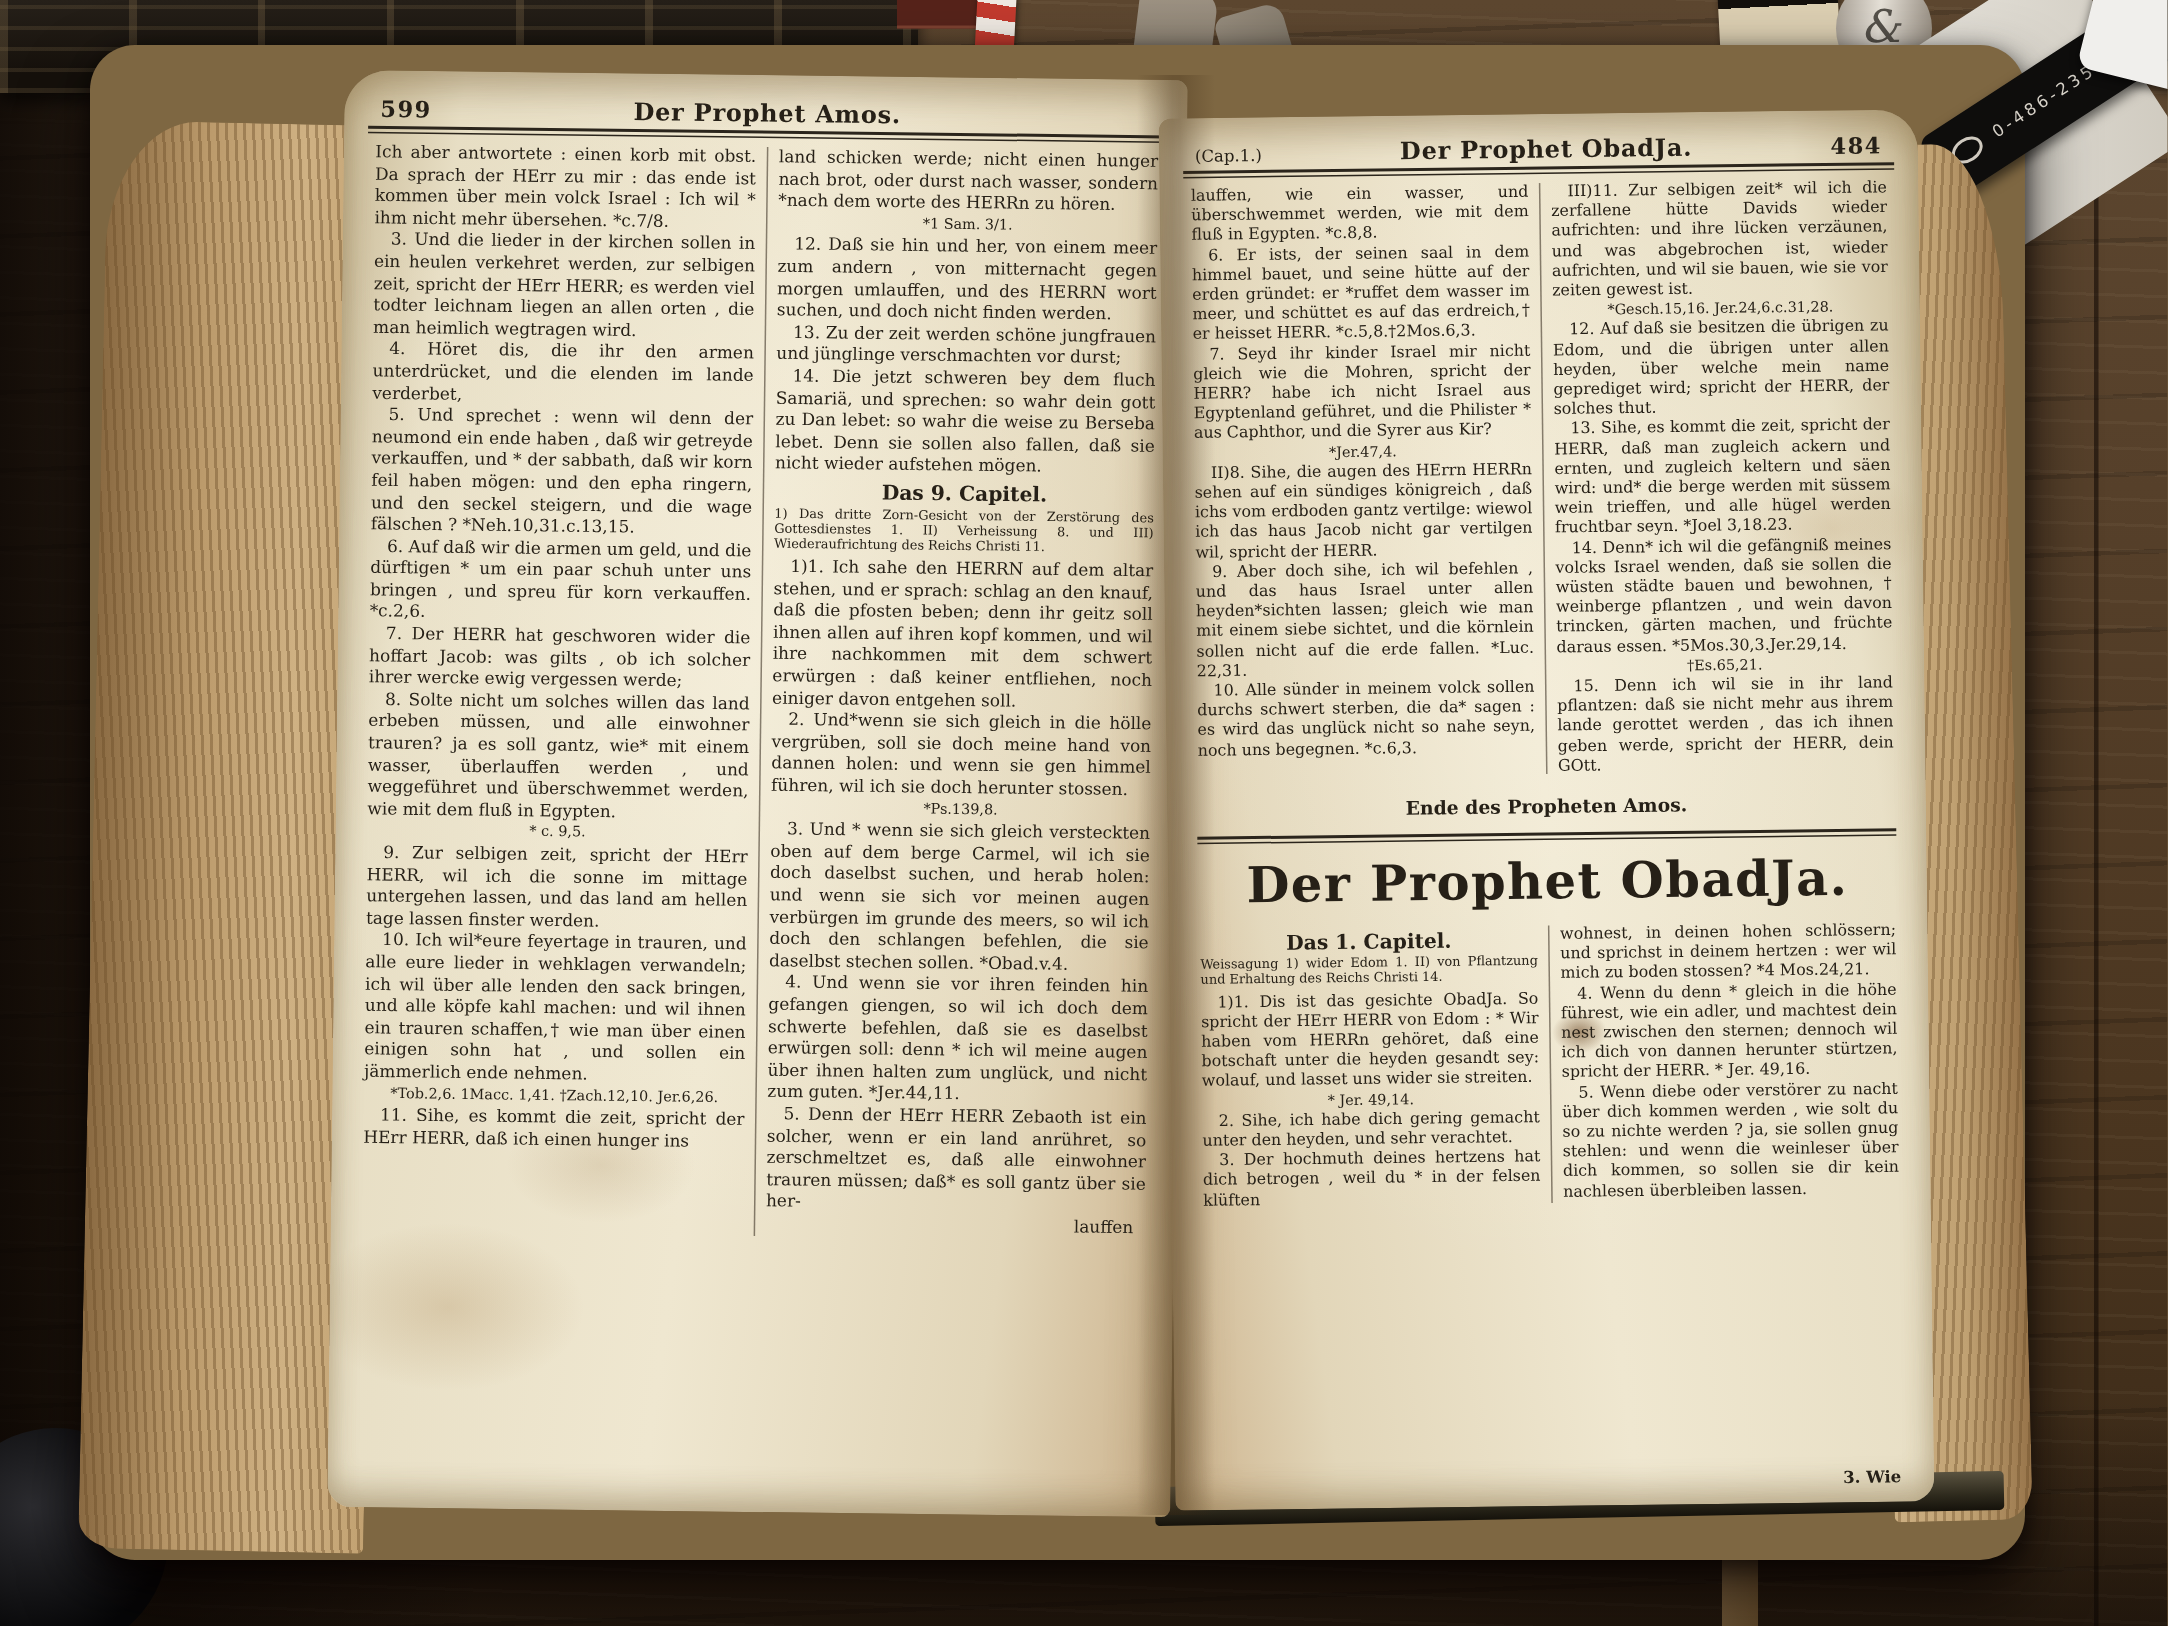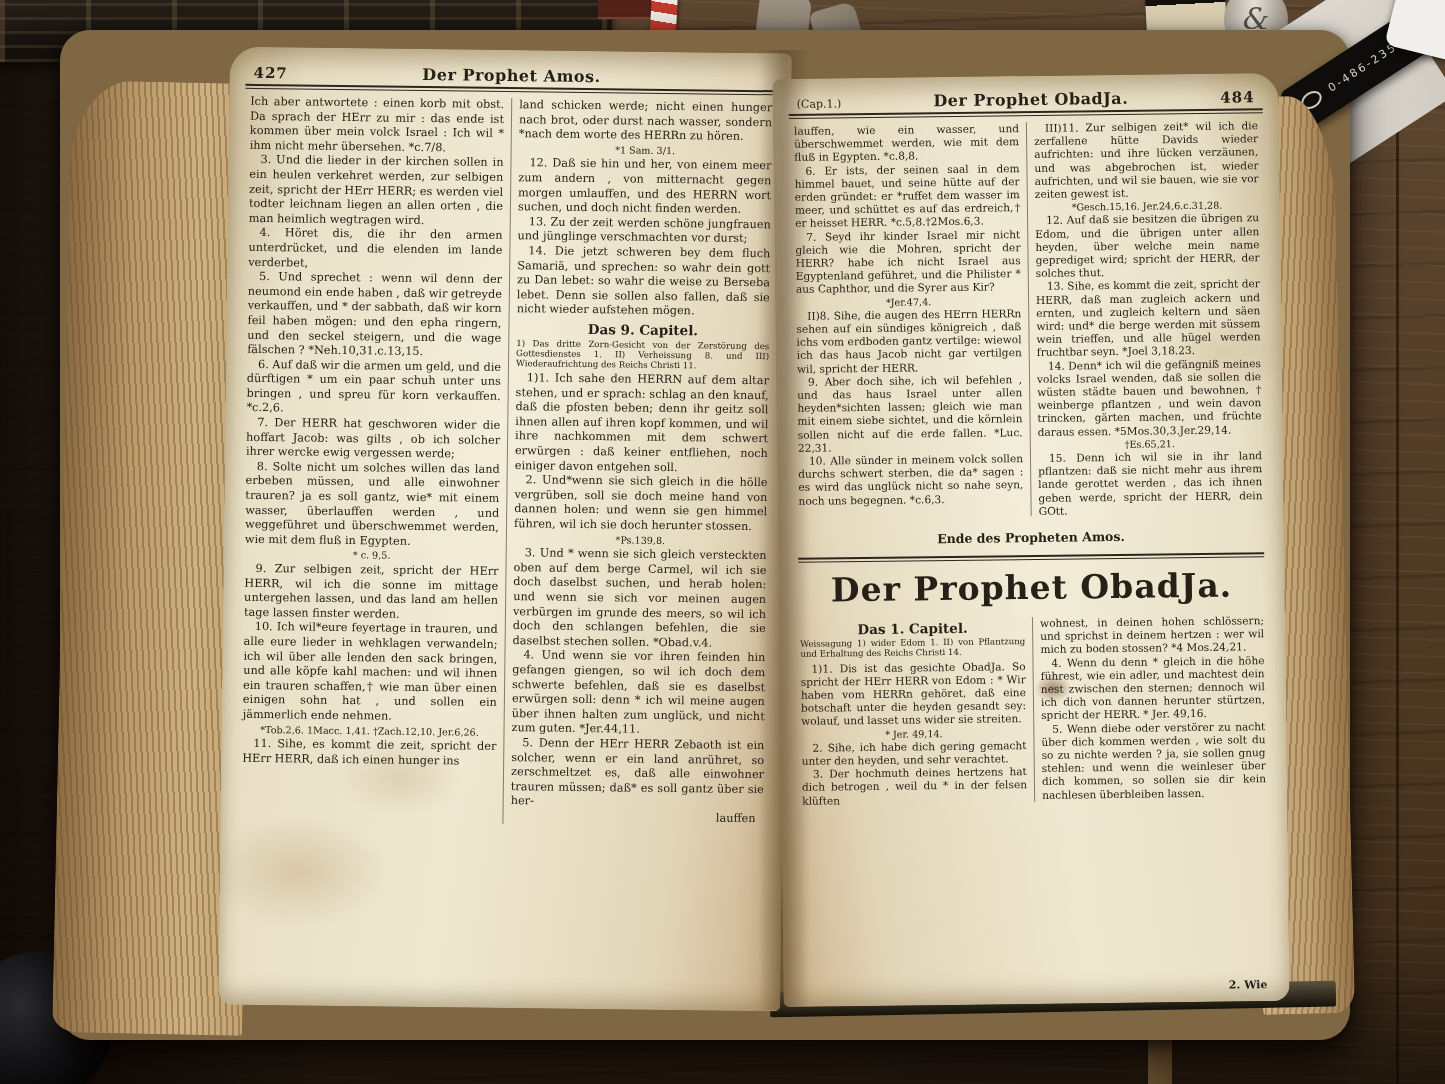--- a/index.html
+++ b/index.html
@@ -165,21 +165,21 @@
 <div class="black-obj"></div>
 <div class="shadow-left"></div>
 
 <div class="book-base"></div>
 <div class="fore-edge-left"></div>
 <div class="fore-edge-right"></div>
 <div class="cover-strip"></div>
 
 <div class="page page-left">
   <div class="runhead">
-    <span class="num">427</span>
+    <span class="num">599</span>
     <span class="title">Der Prophet Amos.</span>
     <span class="num" style="visibility:hidden;">958</span>
   </div>
   <div class="rule-double"></div>
   <div class="cols">
     <div class="col">
 
     <p class="cont">Ich aber antwortete : einen korb mit obst. Da sprach der HErr zu mir : das ende ist kommen über mein volck Israel : Ich wil * ihm nicht mehr übersehen. *c.7/8.</p>
         <p class="verse">3. Und die lieder in der kirchen sollen in ein heulen verkehret werden, zur selbigen zeit, spricht der HErr HERR; es werden viel todter leichnam liegen an allen orten , die man heimlich wegtragen wird.</p>
         <p class="verse">4. Höret dis, die ihr den armen unterdrücket, und die elenden im lande verderbet,</p>
@@ -255,16 +255,16 @@
         <p class="verse">2. Sihe, ich habe dich gering gemacht unter den heyden, und sehr verachtet.</p>
         <p class="verse">3. Der hochmuth deines hertzens hat dich betrogen , weil du * in der felsen klüften</p>
       </div>
     <div class="col">
 
     <p class="cont">wohnest, in deinen hohen schlössern; und sprichst in deinem hertzen : wer wil mich zu boden stossen? *4 Mos.24,21.</p>
         <p class="verse">4. Wenn du denn * gleich in die höhe führest, wie ein adler, und machtest dein nest zwischen den sternen; dennoch wil ich dich von dannen herunter stürtzen, spricht der HERR. * Jer. 49,16.</p>
         <p class="verse">5. Wenn diebe oder verstörer zu nacht über dich kommen werden , wie solt du so zu nichte werden ? ja, sie sollen gnug stehlen: und wenn die weinleser über dich kommen, so sollen sie dir kein nachlesen überbleiben lassen.</p>
       </div>
   </div>
-  <div class="catch-corner">2. Wie</div>
+  <div class="catch-corner">3. Wie</div>
 </div>
 
 <div class="gutter"></div>
 
 </body></html>

